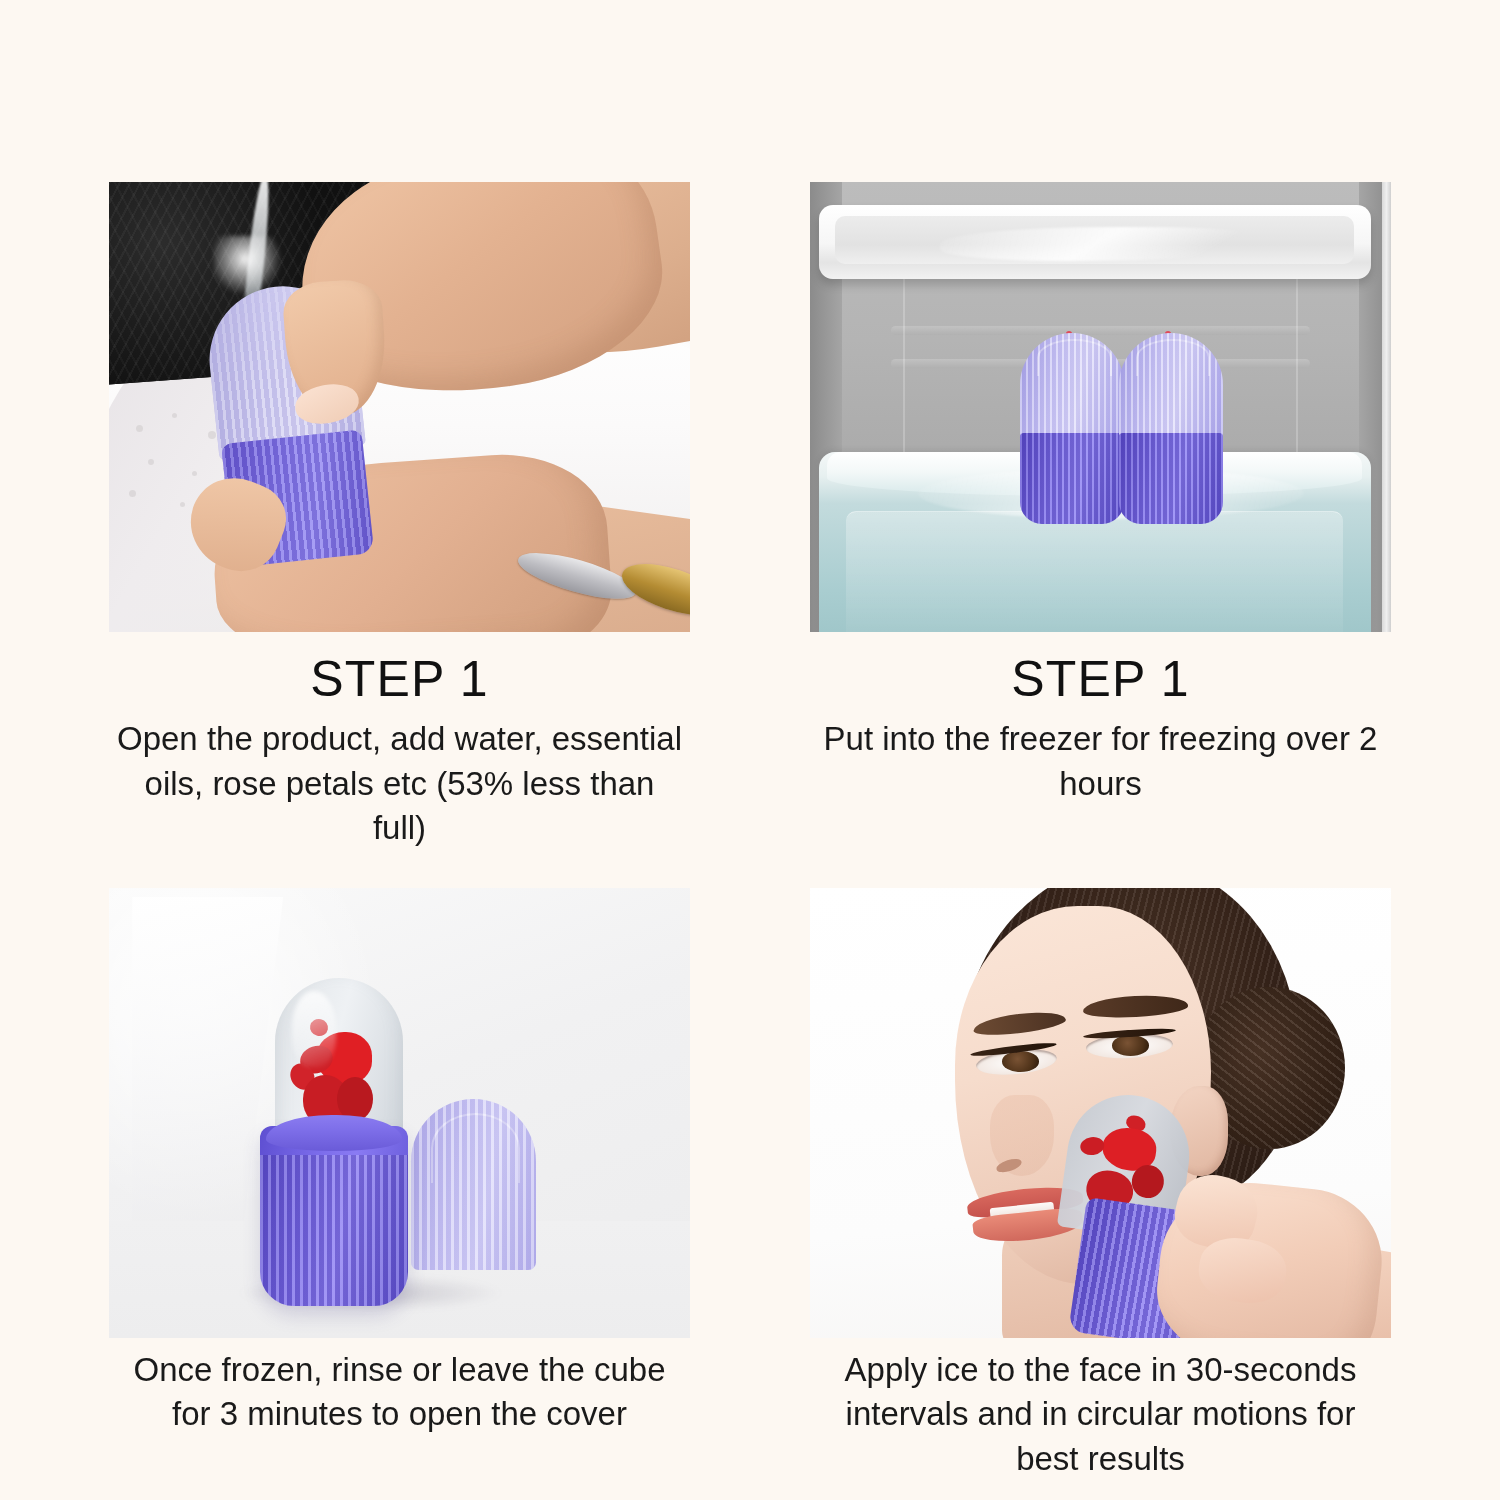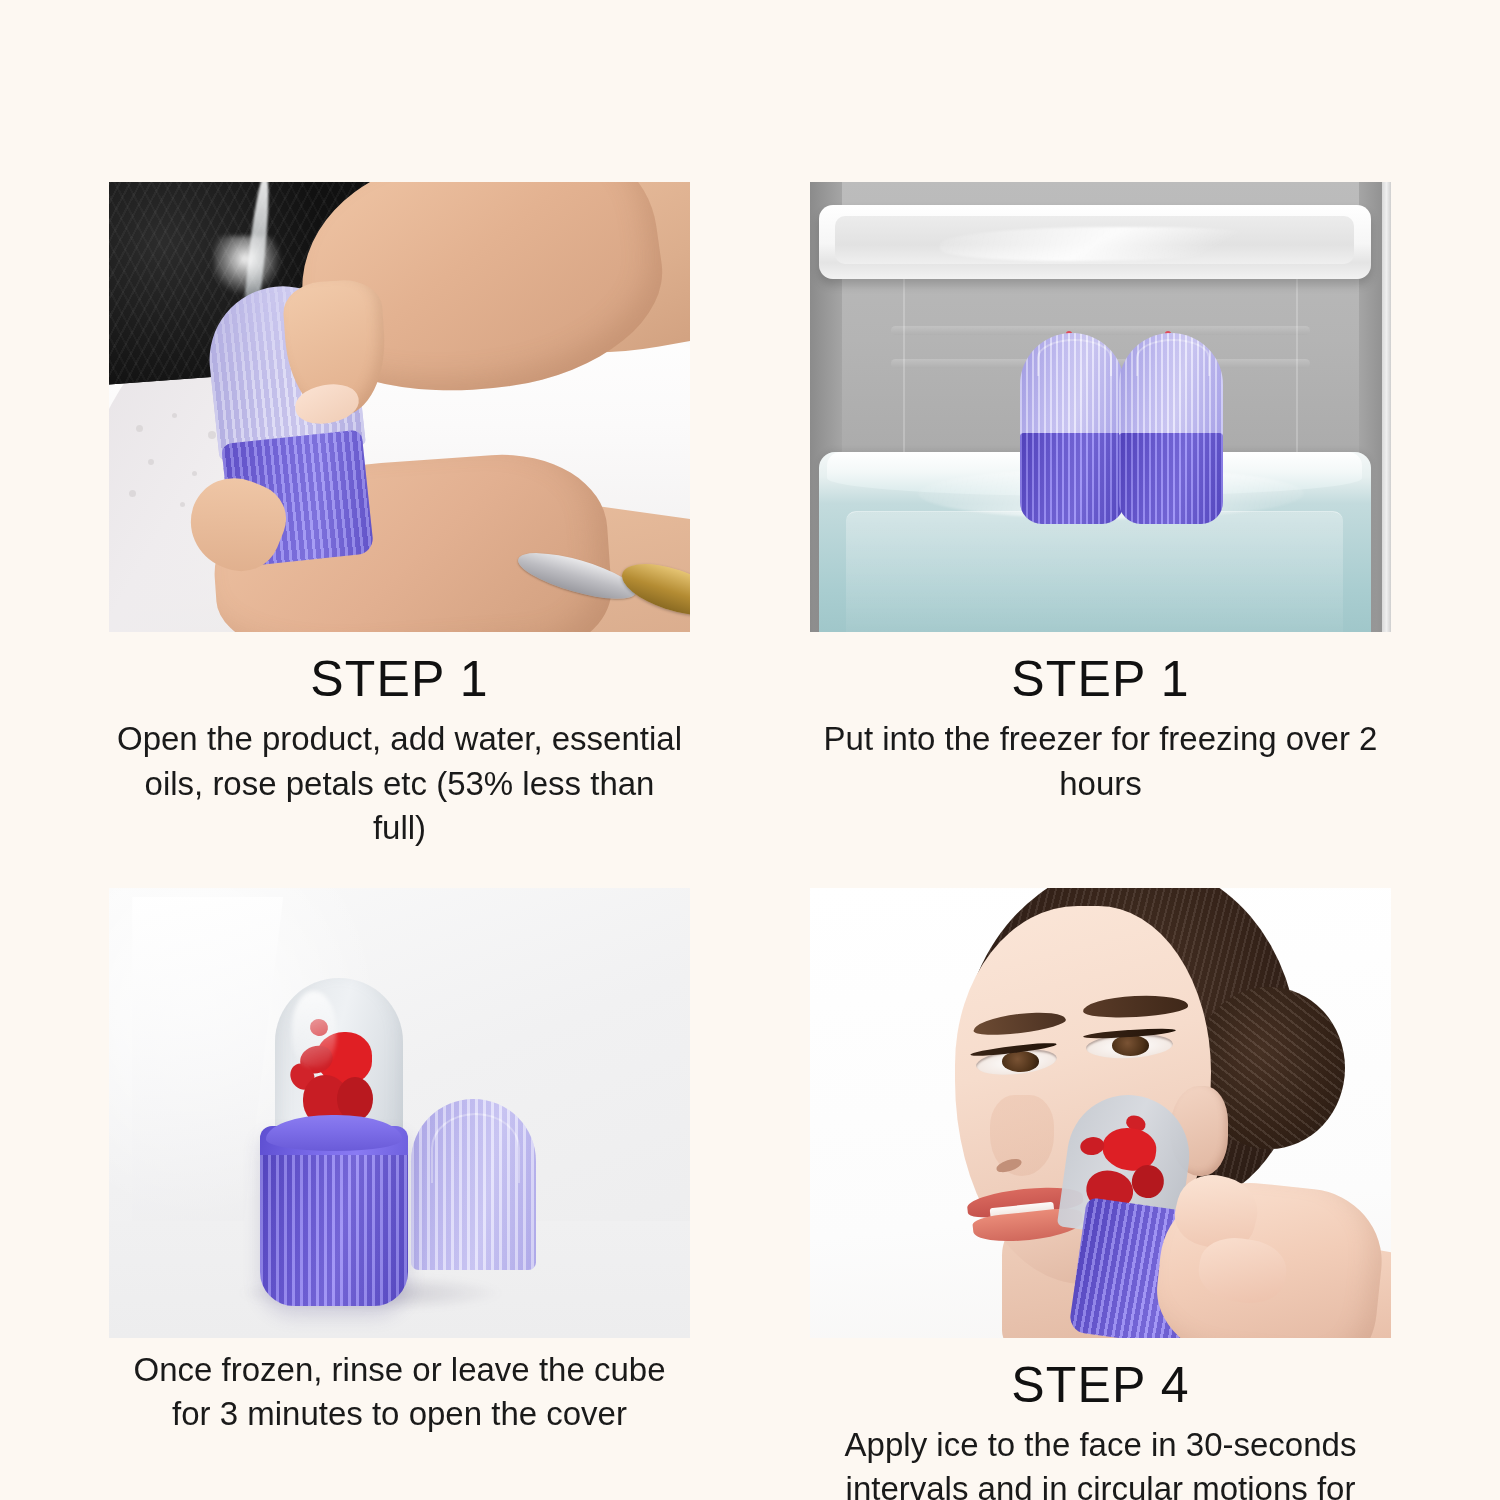--- a/index.html
+++ b/index.html
@@ -695,18 +695,17 @@
           <div class="petal p43"></div>
           <div class="petal p44"></div>
         </div>
 
         <div class="wrist4"></div>
         <div class="base4"></div>
         <div class="hand4"></div>
         <div class="fing4"></div>
         <div class="fing4b"></div>
       </div>
-      <div class="step-caption">STEP 4</div>
       <div class="step-desc">Apply ice to the face in 30-seconds intervals and in circular motions for best results</div>
     </div>
 
   </div>
 </div>
 
 </body></html>

